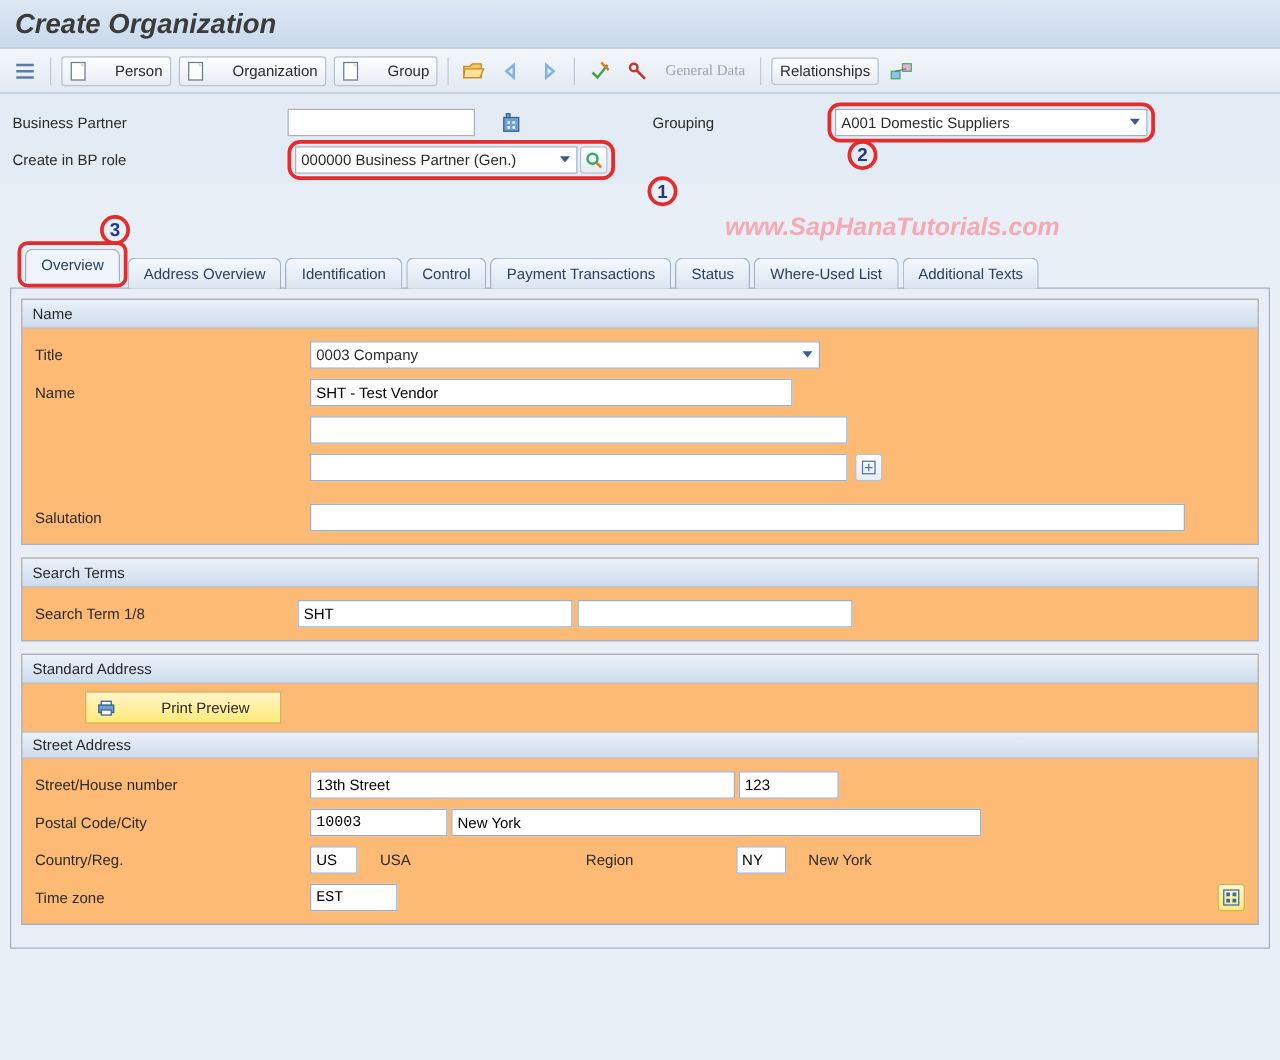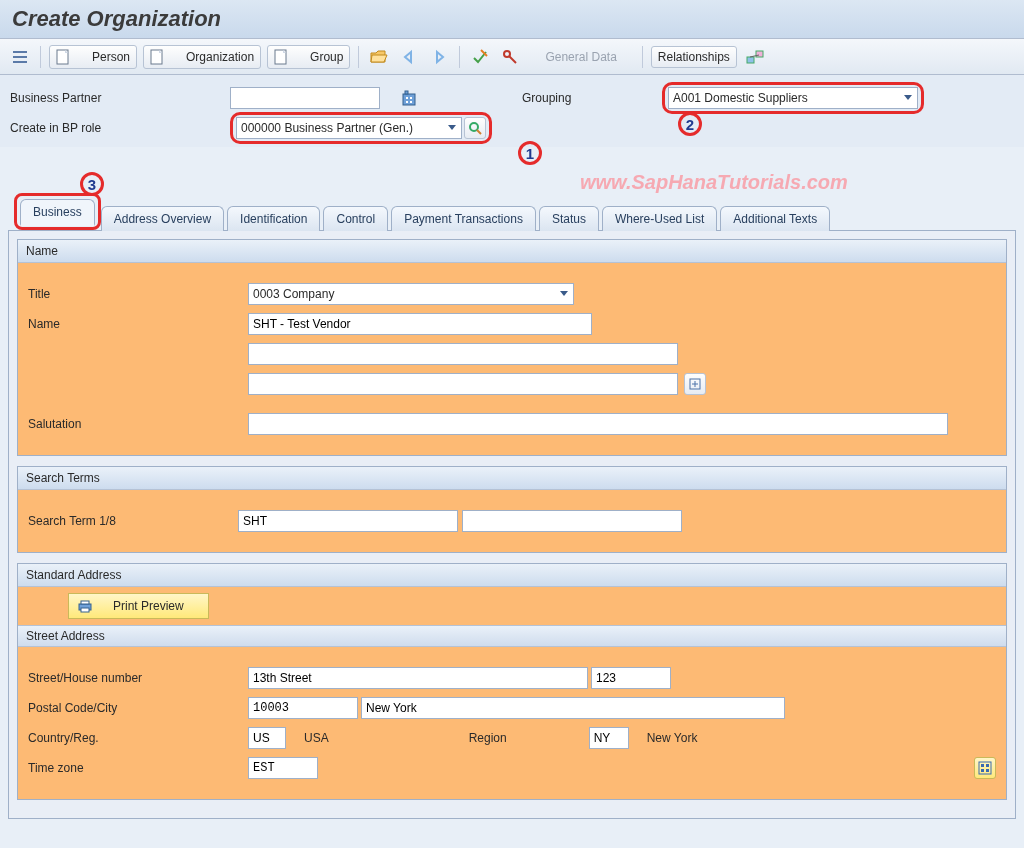--- a/index.html
+++ b/index.html
@@ -90,28 +90,28 @@
     padding:8px;
   }
   .group {
     border:1px solid #9fb0c8; margin-bottom:10px; background:#fdba74;
   }
   .group-header {
     background: linear-gradient(#eaf1f9, #cddcee);
     padding:4px 8px; font-size:12px; border-bottom:1px solid #b5c2d5;
     color:#2a2a2a;
   }
-  .group-body { padding:16px 10px; }
+  .group-body { padding:6px 10px; }
   .sub-header {
     background: linear-gradient(#eaf1f9, #cfdced);
     padding:3px 8px; border-top:1px solid #b5c2d5; border-bottom:1px solid #b5c2d5;
   }
   .print-btn {
     display:inline-flex; align-items:center; 
-    gap:20px; background: linear-gradient(#fff6c8, #ffe97a);
+    gap:36px; background: linear-gradient(#fff6c8, #ffe97a);
     border:1px solid #c9b95a; height:26px; padding:0 24px 0 8px;
     cursor:pointer; margin:6px 0 6px 50px;
   }
   .side-icon {
     display:inline-flex; align-items:center; justify-content:center;
     width:22px; height:22px; border:1px solid #b7c3d4; border-radius:3px;
     background:linear-gradient(#fefefe,#e7ecf3); cursor:pointer;
   }
   svg { display:block; }
   .dd-arrow svg path { fill:#3a5b8a; }
@@ -175,21 +175,21 @@
         <path d="M2 9 L6 13 L14 3" fill="none" stroke="#45a049" stroke-width="2"></path>
         <path d="M9 1 L15 7" stroke="#e67e22" stroke-width="2"></path>
       </svg>
   </span>
   <span class="tb-ico">
     <svg width="16" height="16">
         <circle cx="5" cy="5" r="3" fill="none" stroke="#c0392b" stroke-width="2"></circle>
         <path d="M7 7 L14 14" stroke="#c0392b" stroke-width="2"></path>
       </svg>
   </span>
-  <span class="tb-disabled" style="margin:0 17px;">General Data</span>
+  <span class="tb-disabled" style="margin:0 4px;font-family:Liberation Serif, serif;">General Data</span>
   <span class="tb-sep"></span>
   <span class="tb-btn">
     <span>Relationships</span>
   </span>
   <span class="tb-ico">
     <svg width="18" height="16">
         <rect x="1" y="8" width="7" height="6" fill="#8fc0e8" stroke="#4a6"></rect>
         <rect x="10" y="2" width="7" height="6" fill="#f0b0d8" stroke="#4a6"></rect>
         <path d="M4 8 L13 6" stroke="#666"></path>
       </svg>
@@ -246,50 +246,50 @@
     <span class="annot-num" style="left:668px; top:-1px;">2</span>
   </div>
   <div class="watermark" style="left:580px; top:96px;">www.SapHanaTutorials.com</div>
   <span class="annot-num" style="left:80px; top:97px;">3</span>
 </div>
 
 <div style="height:34px;"></div>
 
 <div class="tabstrip">
   <span class="red-ring" style="border-radius:8px;">
-    <div class="tab active" style="margin-right:0;">Business</div>
+    <div class="tab active" style="margin-right:0;">Overview</div>
   </span>
   <div class="tab">Address Overview</div>
   <div class="tab">Identification</div>
   <div class="tab">Control</div>
   <div class="tab">Payment Transactions</div>
   <div class="tab">Status</div>
   <div class="tab">Where-Used List</div>
   <div class="tab">Additional Texts</div>
 </div>
 
 <div class="pane">
 
   <div class="group">
     <div class="group-header">Name</div>
     <div class="group-body">
       <div class="row">
         <span class="lbl">Title</span>
-        <span class="dropdown" style="width:326px;">
+        <span class="dropdown" style="width:408px;">
           <span>0003 Company</span>
           <span class="dd-arrow">
               <svg width="10" height="8">
                 <path d="M1 1 L5 6 L9 1 Z"></path>
               </svg>
             </span>
         </span>
       </div>
       <div class="row">
         <span class="lbl">Name</span>
-        <input class="text-input" style="width: 344px;" value="SHT - Test Vendor">
+        <input class="text-input" style="width: 386px;" value="SHT - Test Vendor">
       </div>
       <div class="row">
         <span class="lbl"></span>
         <input class="text-input" style="width: 430px;" value="">
       </div>
       <div class="row">
         <span class="lbl"></span>
         <input class="text-input" style="width: 430px;" value="">
         <span style="width:6px;"></span>
         <span class="side-icon">

